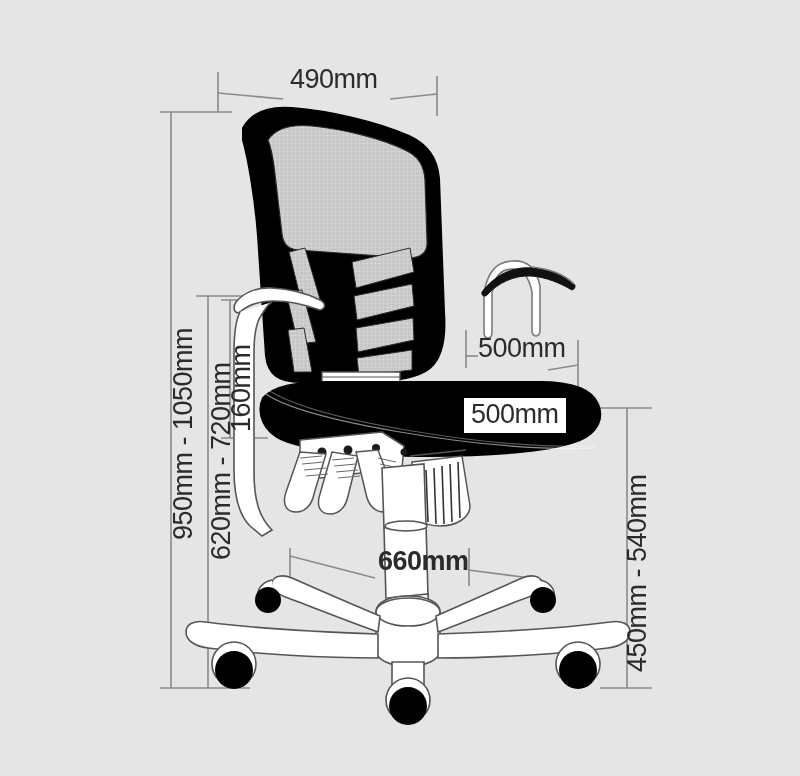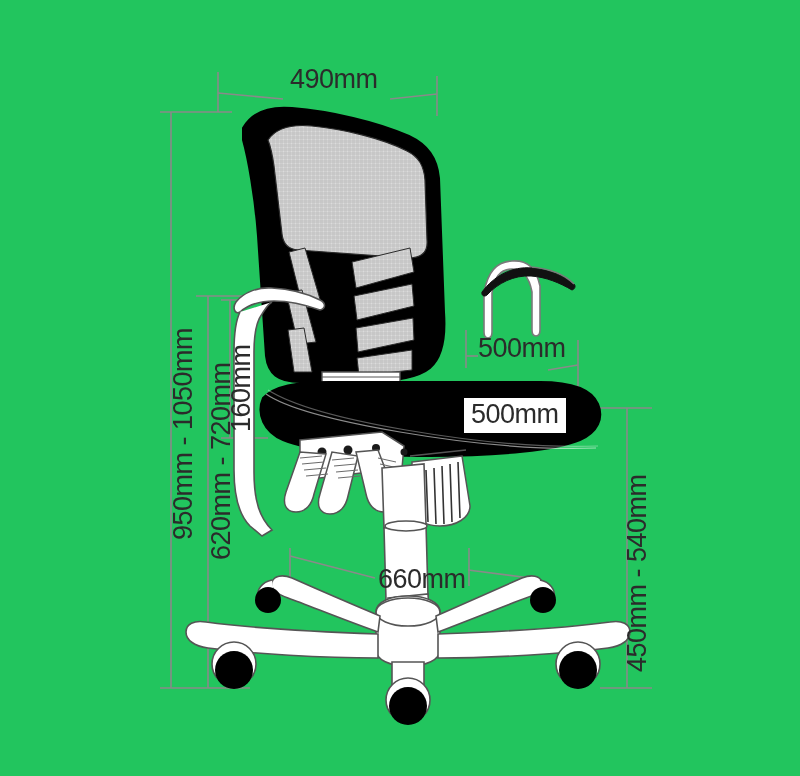--- a/index.html
+++ b/index.html
@@ -7,21 +7,21 @@
     padding: 0;
     background: #ffffff;
   }
   body {
     font-family: "Liberation Sans", sans-serif;
   }
   #canvas {
     position: relative;
     width: 800px;
     height: 776px;
-    background: #22c55e;
+    background: #e5e5e5;
     overflow: hidden;
   }
   #drawing {
     position: absolute;
     left: 0;
     top: 0;
     width: 800px;
     height: 776px;
   }
   .dim-label {
@@ -236,15 +236,15 @@
   <div class="dim-label dim-v" style="left:208px; top:560px; transform: rotate(-90deg);">620mm - 720mm</div>
 
   <div class="dim-label dim-v" style="left:228px; top:432px; transform: rotate(-90deg);">160mm</div>
 
   <div class="dim-label dim-h" style="left:478px; top:335px;">500mm</div>
 
   <div class="dim-label dim-h badge" style="left:464px; top:398px;">500mm</div>
 
   <div class="dim-label dim-v" style="left:624px; top:672px; transform: rotate(-90deg);">450mm - 540mm</div>
 
-  <div class="dim-label dim-h" style="left:378px; top:566px;">660mm</div>
+  <div class="dim-label dim-h" style="left:378px; top:548px;font-weight:bold;">660mm</div>
 
 </div>
 
 </body></html>

